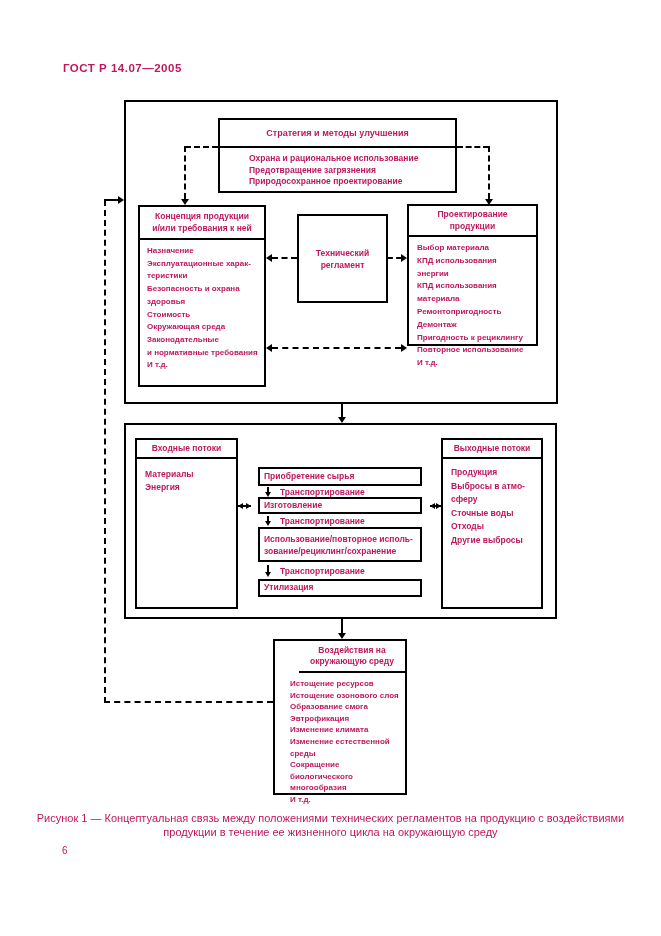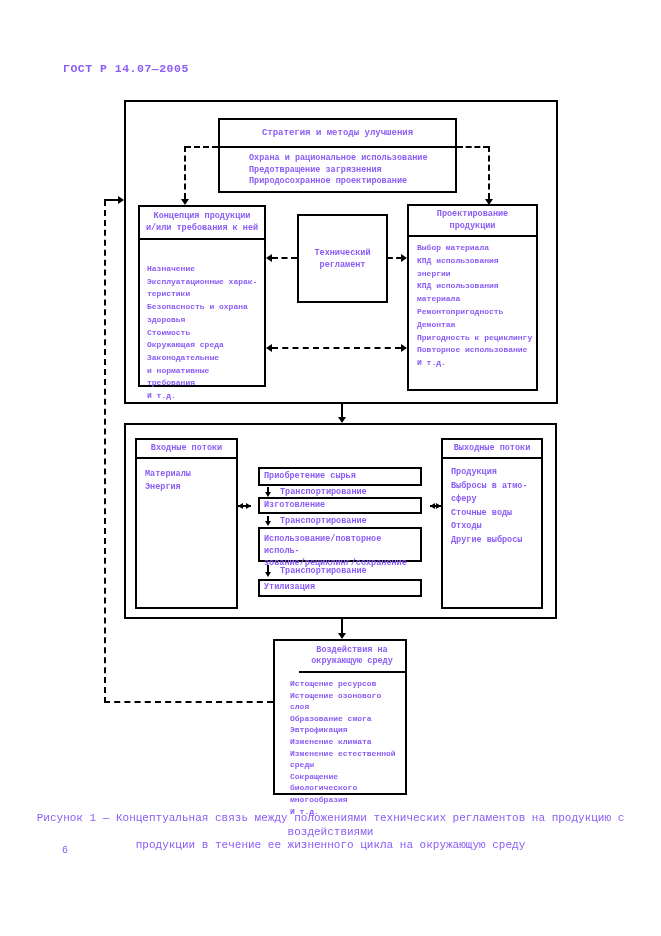--- a/index.html
+++ b/index.html
@@ -1,17 +1,17 @@
 <!DOCTYPE html>
 <html><head>
 <meta charset="utf-8">
 <style>
   html,body{margin:0;padding:0;background:#e8e8e8;}
   #page{position:relative;width:661px;height:936px;background:#ffffff;
-        font-family:Liberation Mono, monospace;color:#8b5cf6;overflow:hidden;}
+        font-family:Liberation Sans, sans-serif;color:#be185d;overflow:hidden;}
   .abs{position:absolute;box-sizing:border-box;}
   .box{position:absolute;box-sizing:border-box;border:2px solid #000;background:#fff;}
   .bold{font-weight:bold;}
   .pre{white-space:pre-line;}
   .ctr{display:flex;align-items:center;justify-content:center;text-align:center;}
   .hline{position:absolute;height:2px;background:#000;}
   .vline{position:absolute;width:2px;background:#000;}
   .dash-h{position:absolute;height:0;border-top:2px dashed #000;}
   .dash-v{position:absolute;width:0;border-left:2px dashed #000;}
   .tri{position:absolute;width:0;height:0;}
@@ -45,36 +45,36 @@
   <div class="dash-v" style="left:184px;top:146px;height:53px;"></div>
   <div class="tri tri-down" style="left:181px;top:199px;"></div>
 
   <div class="dash-h" style="left:457px;top:146px;width:32px;"></div>
   <div class="dash-v" style="left:488px;top:146px;height:53px;"></div>
   <div class="tri tri-down" style="left:485px;top:199px;"></div>
 
   <div class="box" style="left:138px;top:205px;width:128px;height:182px;">
     <div class="ctr bold pre t85" style="height:31px;border-bottom:2px solid #000;">Концепция продукции
 и/или требования к ней</div>
-    <div class="bold pre t80" style="padding:23px 2px 0 7px;line-height:12.7px;">Назначение
+    <div class="bold pre t80" style="padding:5px 2px 0 7px;line-height:12.7px;">Назначение
 Эксплуатационные харак-
 теристики
 Безопасность и охрана
 здоровья
 Стоимость
 Окружающая среда
 Законодательные
 и нормативные требования
 И т.д.</div>
   </div>
 
   <div class="box ctr bold pre t85" style="left:297px;top:214px;width:91px;height:89px;line-height:12px;">Технический
 регламент</div>
 
-  <div class="box" style="left:407px;top:204px;width:131px;height:187px;">
+  <div class="box" style="left:407px;top:204px;width:131px;height:142px;">
     <div class="ctr bold pre t85" style="height:29px;border-bottom:2px solid #000;">Проектирование
 продукции</div>
     <div class="bold pre t80" style="padding:5px 2px 0 8px;line-height:12.8px;">Выбор материала
 КПД использования
 энергии
 КПД использования
 материала
 Ремонтопригодность
 Демонтаж
 Пригодность к рециклингу

